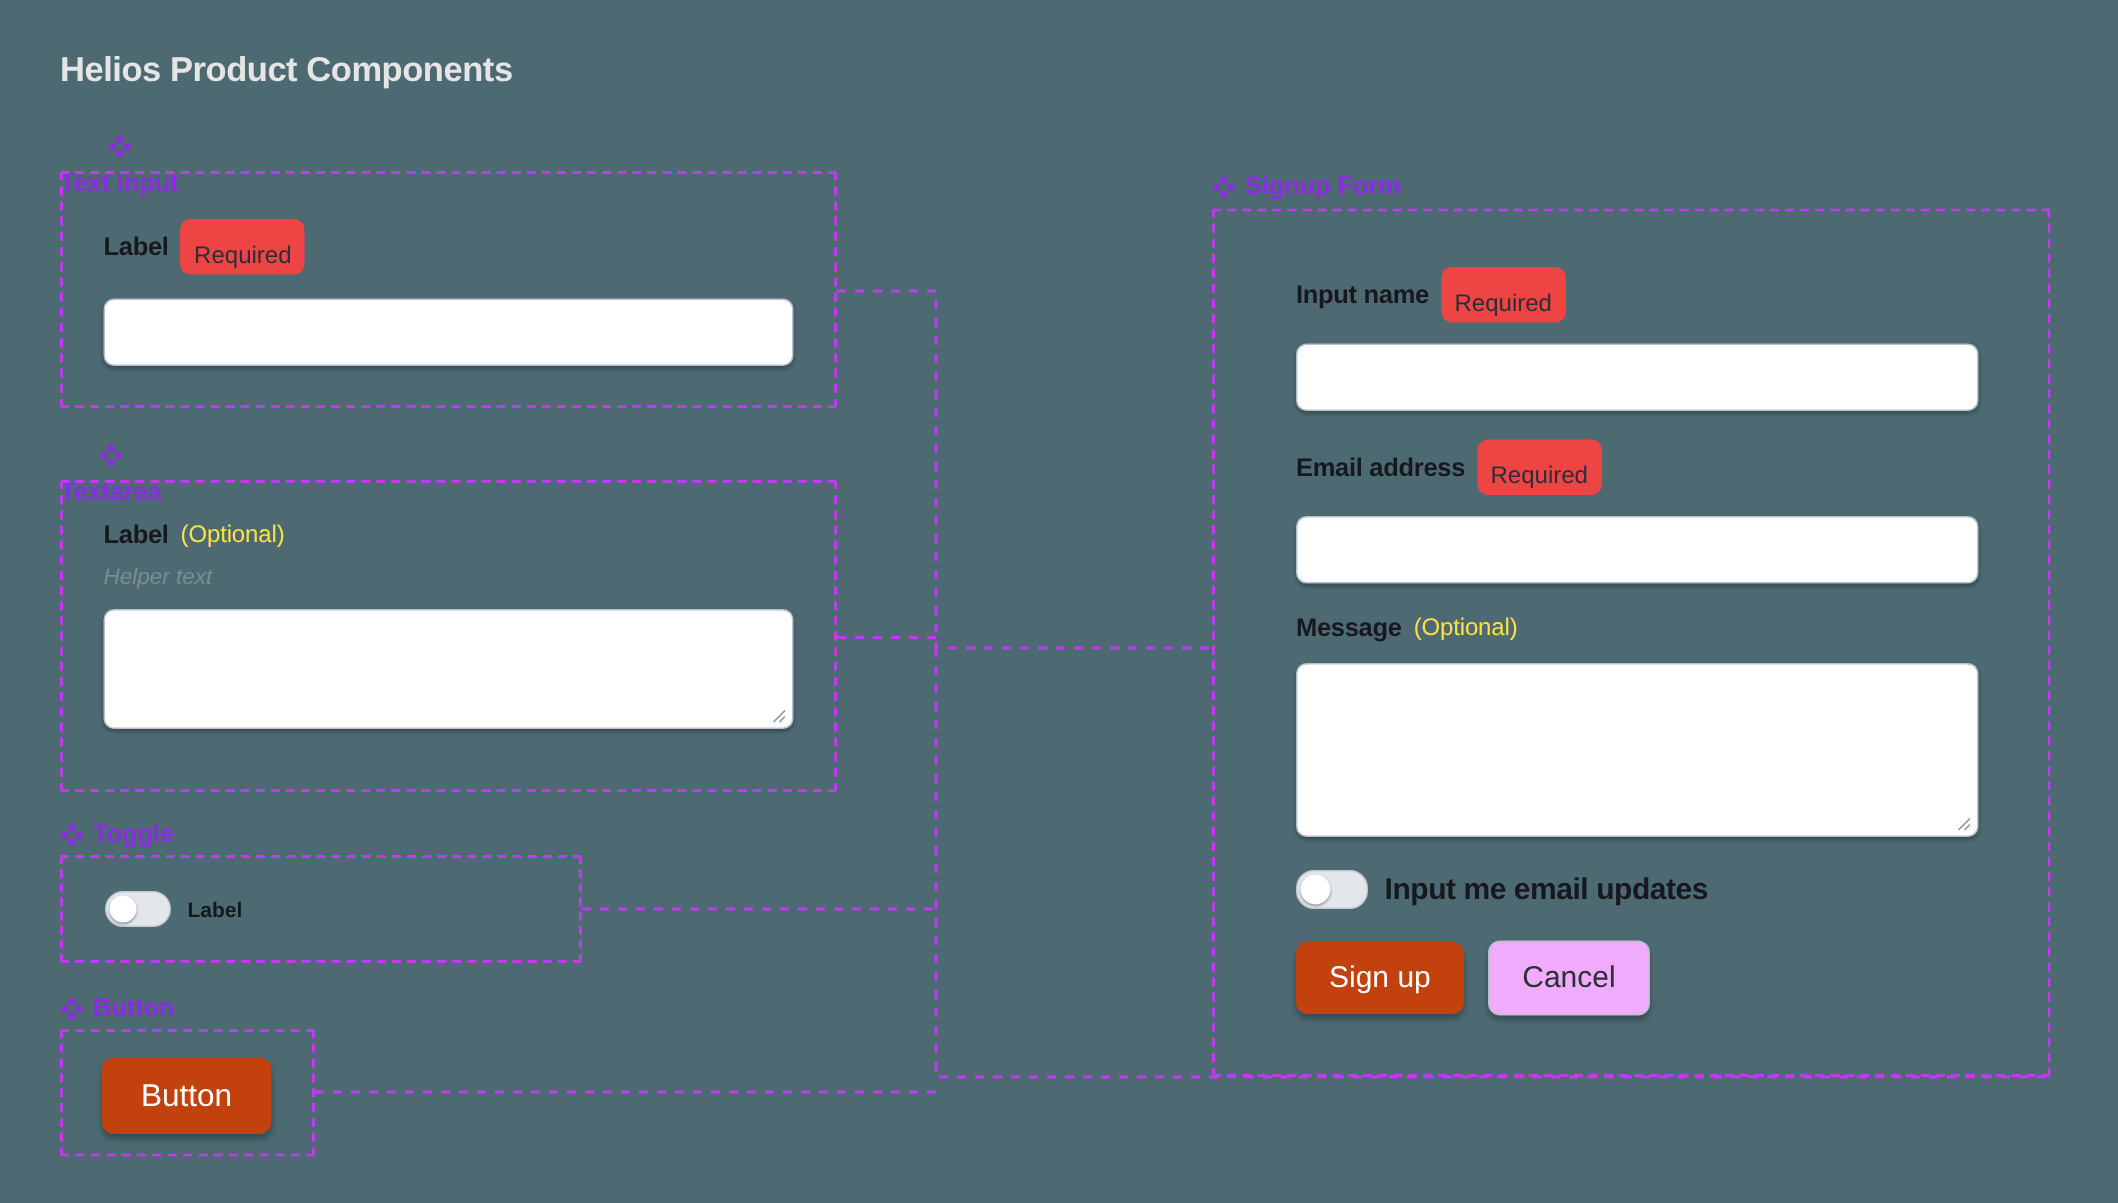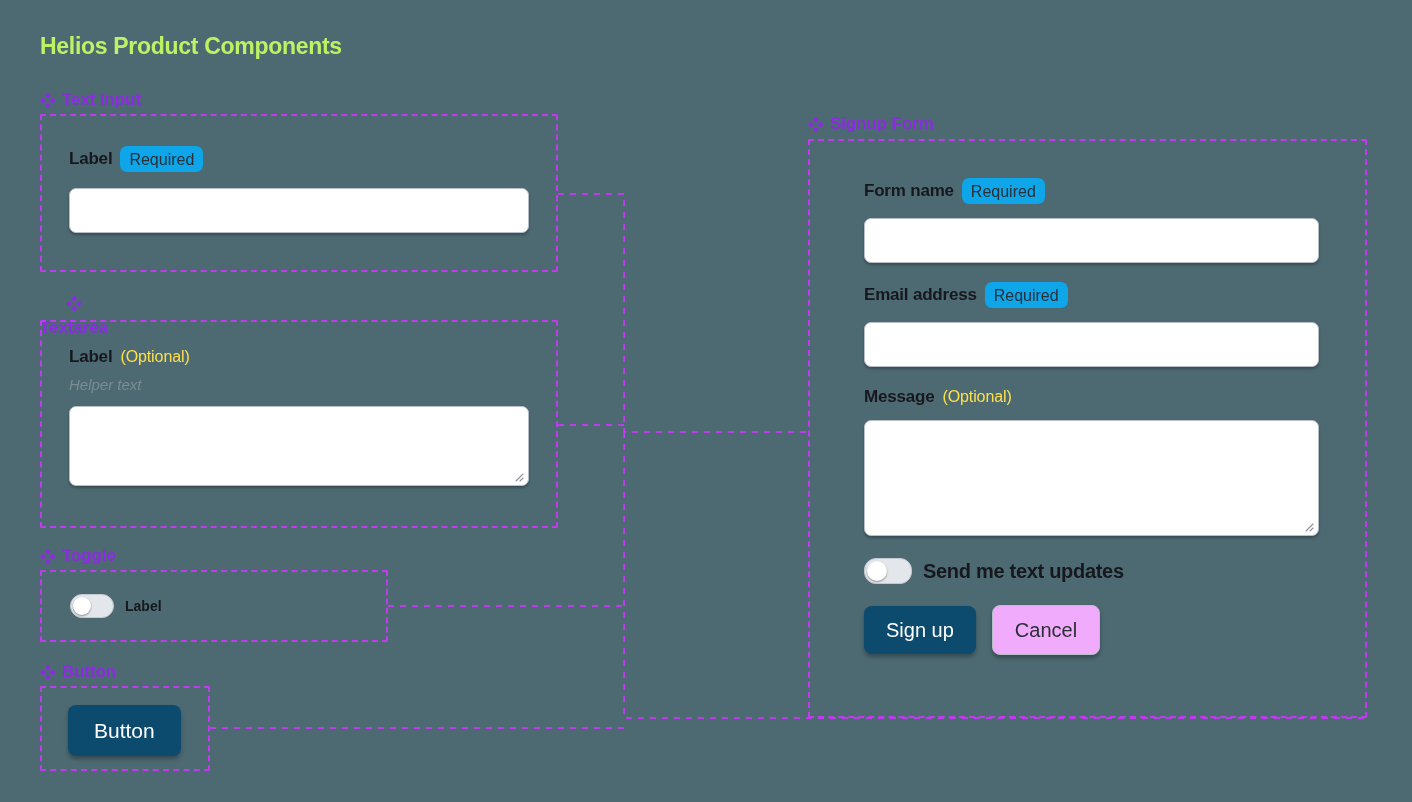--- a/index.html
+++ b/index.html
@@ -26,21 +26,21 @@
   }
 
   
   .panel-title {
     position: absolute;
     font-size: 23px;
     font-weight: 700;
     letter-spacing: -0.3px;
     white-space: nowrap;
   }
-  .panel-title.left  { left: 40px;  top: 33px; color: #bef264; }
+  .panel-title.left  { left: 40px;  top: 33px; color: #e5e5e5; }
   .panel-title.right { left: 808px; top: 33px; color: #16181d; }
 
   
   .section-head {
     position: absolute;
     display: flex;
     align-items: center;
     gap: 7px;
     white-space: nowrap;
   }
@@ -70,23 +70,23 @@
   .field-label {
     font-size: 17px;
     font-weight: 700;
     color: #16181d;
     letter-spacing: -0.2px;
   }
   .badge-required {
     font-size: 16px;
     font-weight: 400;
     color: #2b2f36;
-    background: #0ea5e9;
+    background: #ef4444;
     border-radius: 7px;
-    padding: 6px 9px 4px;
+    padding: 17px 9px 4px;
     line-height: 1;
   }
   .optional-tag {
     font-size: 16px;
     font-weight: 400;
     color: #fde047;
     letter-spacing: -0.1px;
   }
   .helper-text {
     font-size: 15px;
@@ -140,21 +140,21 @@
   
   .btn {
     font-family: "Liberation Sans", sans-serif;
     border-radius: 8px;
     border: none;
     cursor: pointer;
     line-height: 1;
     white-space: nowrap;
   }
   .btn-primary {
-    background: #0c4a6e;
+    background: #c2410c;
     color: #ffffff;
     box-shadow: 0 3px 4px rgba(0,0,0,0.3);
   }
   .btn-secondary {
     background: #f0abfc;
     color: #2b2f36;
     border: 1px solid #b9bfc9;
     box-shadow: 0 3px 4px rgba(0,0,0,0.3);
   }
   .btn-lg { font-size: 21px; padding: 15px 26px; }
@@ -177,21 +177,21 @@
       <path d="M388 606 H624"></path>
 
       <path d="M210 728 H624"></path>
 
       <path d="M624 432 V718 H1367"></path>
     </g>
   </svg>
 
   <div class="panel-title left">Helios Product Components</div>
 
-  <div class="section-head" style="left:40px; top:90px;">
+  <div class="section-head" style="left:40px; top:90px;flex-direction:column;">
     <svg class="diamond-icon" viewBox="0 0 16 16">
       <g fill="#8b2ce0">
         <rect x="6.2" y="0.6" width="4.6" height="4.6" rx="0.7" transform="rotate(45 8.5 2.9)"></rect>
         <rect x="1.0" y="5.8" width="4.6" height="4.6" rx="0.7" transform="rotate(45 3.3 8.1)"></rect>
         <rect x="11.4" y="5.8" width="4.6" height="4.6" rx="0.7" transform="rotate(45 13.7 8.1)"></rect>
         <rect x="6.2" y="11.0" width="4.6" height="4.6" rx="0.7" transform="rotate(45 8.5 13.3)"></rect>
       </g>
     </svg>
     <span class="label">Text Input</span>
   </div>
@@ -287,21 +287,21 @@
       </g>
     </svg>
     <span class="label">Signup Form</span>
   </div>
 
   <div class="frame" style="left:808px; top:139px; width:559px; height:579px;">
 
     <div style="position:absolute; left:54px; top:37px; right:46px;">
 
       <div class="field-label-row">
-        <span class="field-label">Form name</span>
+        <span class="field-label">Input name</span>
         <span class="badge-required">Required</span>
       </div>
       <input class="text-input" type="text" style="height: 45px; margin-top: 14px;" placeholder="">
 
       <div class="field-label-row" style="margin-top:19px;">
         <span class="field-label">Email address</span>
         <span class="badge-required">Required</span>
       </div>
       <input class="text-input" type="text" style="height: 45px; margin-top: 14px;" placeholder="">
 
@@ -316,21 +316,21 @@
             <line x1="11" y1="4" x2="4" y2="11"></line>
             <line x1="11" y1="8" x2="8" y2="11"></line>
           </g>
         </svg>
       </div>
 
       <div class="toggle-row" style="margin-top:22px;">
         <span class="toggle" style="width:48px; height:26px;">
           <span class="knob" style="width:20px; height:20px;"></span>
         </span>
-        <span class="toggle-label big">Send me text updates</span>
+        <span class="toggle-label big">Input me email updates</span>
       </div>
 
       <div class="btn-row" style="margin-top:21px;">
         <button class="btn btn-primary btn-md">Sign up</button>
         <button class="btn btn-secondary btn-md">Cancel</button>
       </div>
 
     </div>
   </div>
 

